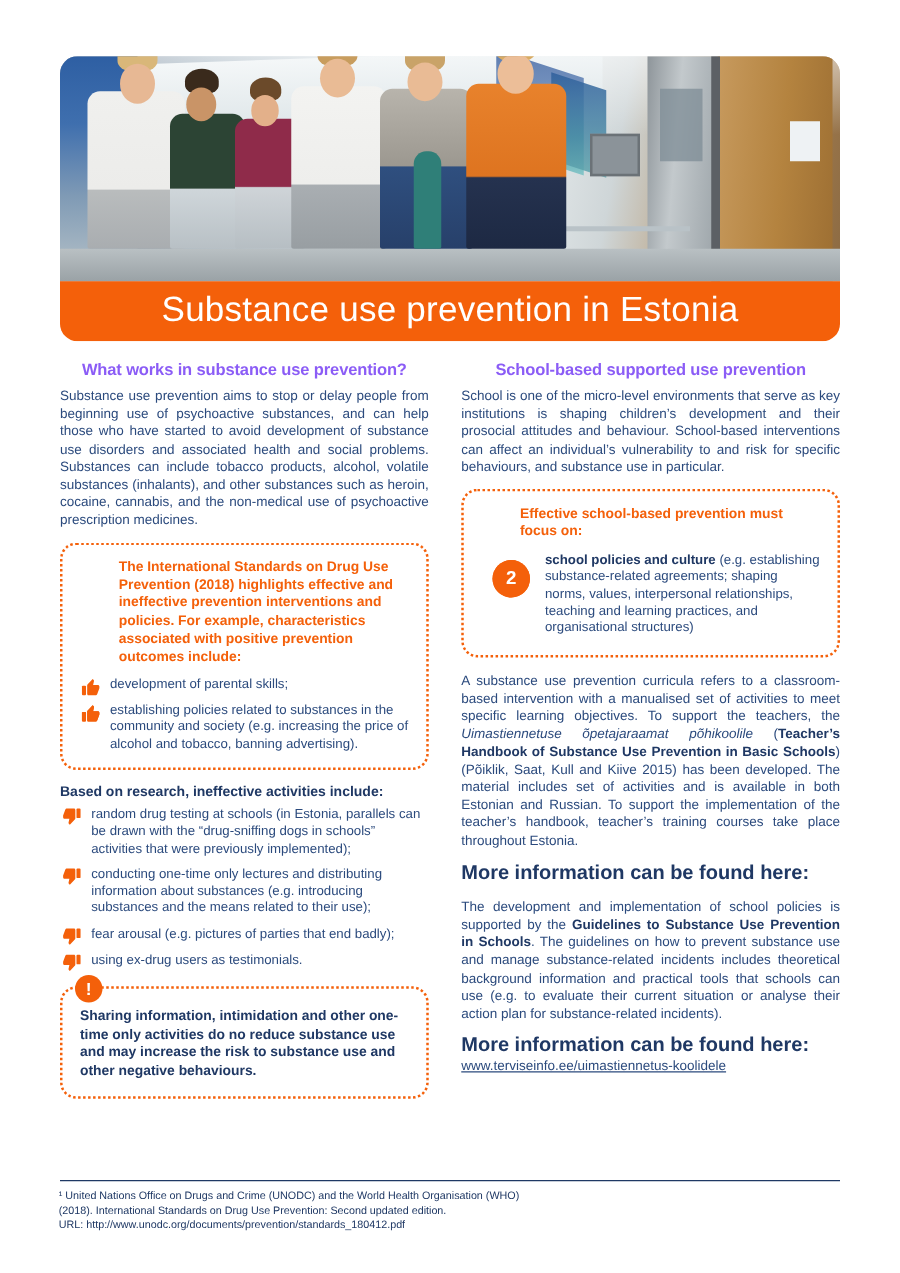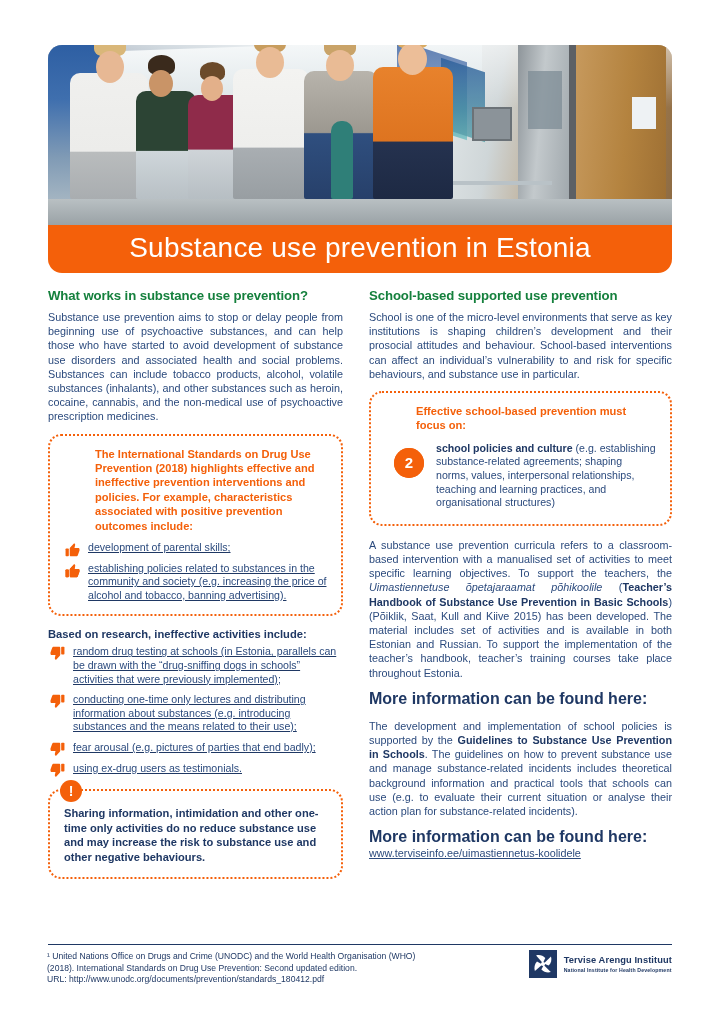--- a/index.html
+++ b/index.html
@@ -60,39 +60,39 @@
     display:flex;align-items:center;justify-content:center;
     color:#ffffff;font-size:28px;letter-spacing:.2px;font-weight:400;
   }
 
   
   .col{position:absolute;top:288px;width:295px;}
   .col-left{left:48px;}
   .col-right{left:369px;width:303px;}
 
   h2.sec{
-    font-size:13.2px;font-weight:bold;color:#15803d;margin:0 0 7px 0;letter-spacing:-.1px;
+    font-size:13.2px;font-weight:bold;color:#8b5cf6;margin:0 0 7px 0;letter-spacing:-.1px;text-align:center;
   }
   p.body{
     font-size:10.8px;line-height:14.2px;color:#2b4a7d;margin:0 0 10px 0;
     text-align:justify;
   }
   p.body.left{text-align:justify;}
   .b{font-weight:bold;color:#1f3864;}
   .it{font-style:italic;}
 
   
   .dotbox{
     border:2.3px dotted #f4600a;border-radius:13px;
     padding:11px 13px 12px 13px;margin:6px 0 12px 0;position:relative;
   }
   .dotbox .lead{
     color:#f4600a;font-weight:bold;font-size:11.1px;line-height:14.4px;margin:0 0 8px 0;padding-left:32px;
   }
-  ul.icons{list-style:none;margin:0;padding:0;text-decoration:underline;}
+  ul.icons{list-style:none;margin:0;padding:0;}
   ul.icons li{
     position:relative;padding-left:25px;margin-bottom:7px;
     font-size:10.6px;line-height:13.6px;color:#2b4a7d;
   }
   ul.icons li:last-child{margin-bottom:0;}
   .ico{position:absolute;left:1px;top:0px;width:17px;height:17px;}
 
   .warnbox{
     border:2.3px dotted #f4600a;border-radius:13px;
     padding:15px 13px 12px 14px;margin:14px 0 0 0;position:relative;
@@ -295,32 +295,14 @@
     <a class="link" href="#">www.terviseinfo.ee/uimastiennetus-koolidele</a>
   </div>
 
   <div class="foot-rule"></div>
   <div class="foot">
     <div>¹ United Nations Office on Drugs and Crime (UNODC) and the World Health Organisation (WHO)</div>
     <div>(2018). International Standards on Drug Use Prevention: Second updated edition.</div>
     <div>URL: http://www.unodc.org/documents/prevention/standards_180412.pdf</div>
   </div>
 
-  <div class="logo">
-    <div class="logo-mark">
-      <svg viewBox="0 0 28 28" width="28" height="28" aria-hidden="true">
-        <rect width="28" height="28" fill="#1f3864"></rect>
-        <g fill="#ffffff">
-          <path d="M13.9 13.2 7.1 5.4c3.4-.9 6.9.1 9.2 2.7z"></path>
-          <path d="M14.8 13.6 22 6.5c1 3.3.1 6.7-2.4 9.1z"></path>
-          <path d="M13.4 14.6 5.9 21c-1.1-3.3-.3-6.9 2.1-9.4z"></path>
-          <path d="M14.7 15 21.8 22c-3.4 1-7 0-9.4-2.6z"></path>
-        </g>
-        <circle cx="14" cy="14" r="2.1" fill="#ffffff"></circle>
-      </svg>
-    </div>
-    <div class="logo-txt">
-      <div class="l1">Tervise Arengu Instituut</div>
-      <div class="l2">National Institute for Health Development</div>
-    </div>
-  </div>
 
 </div>
 
 </body></html>

